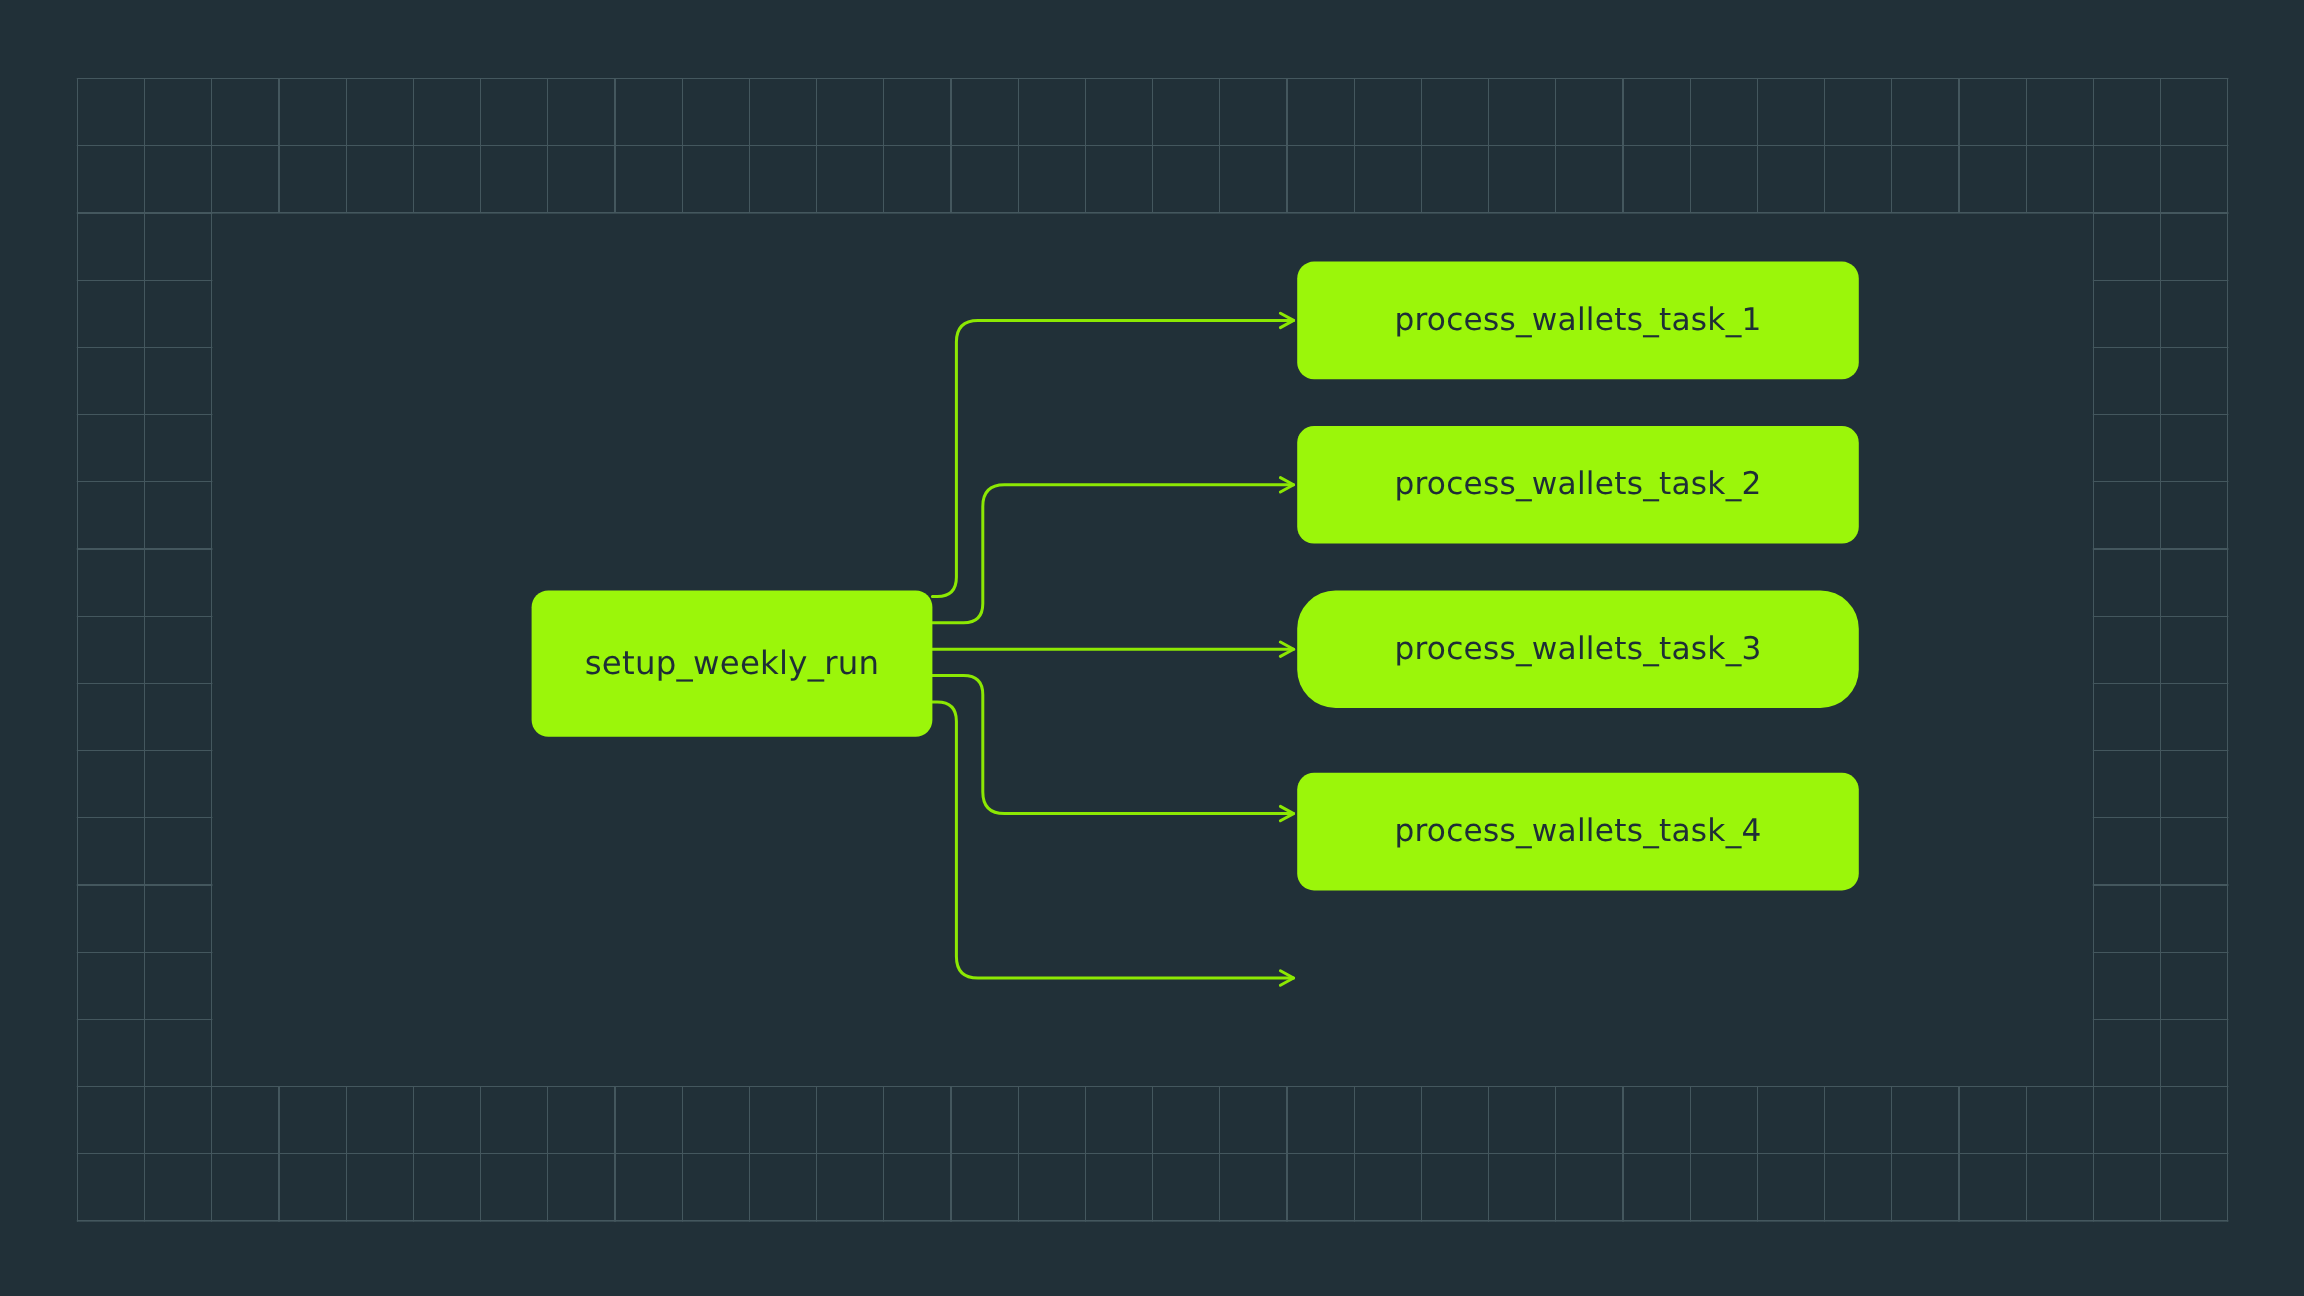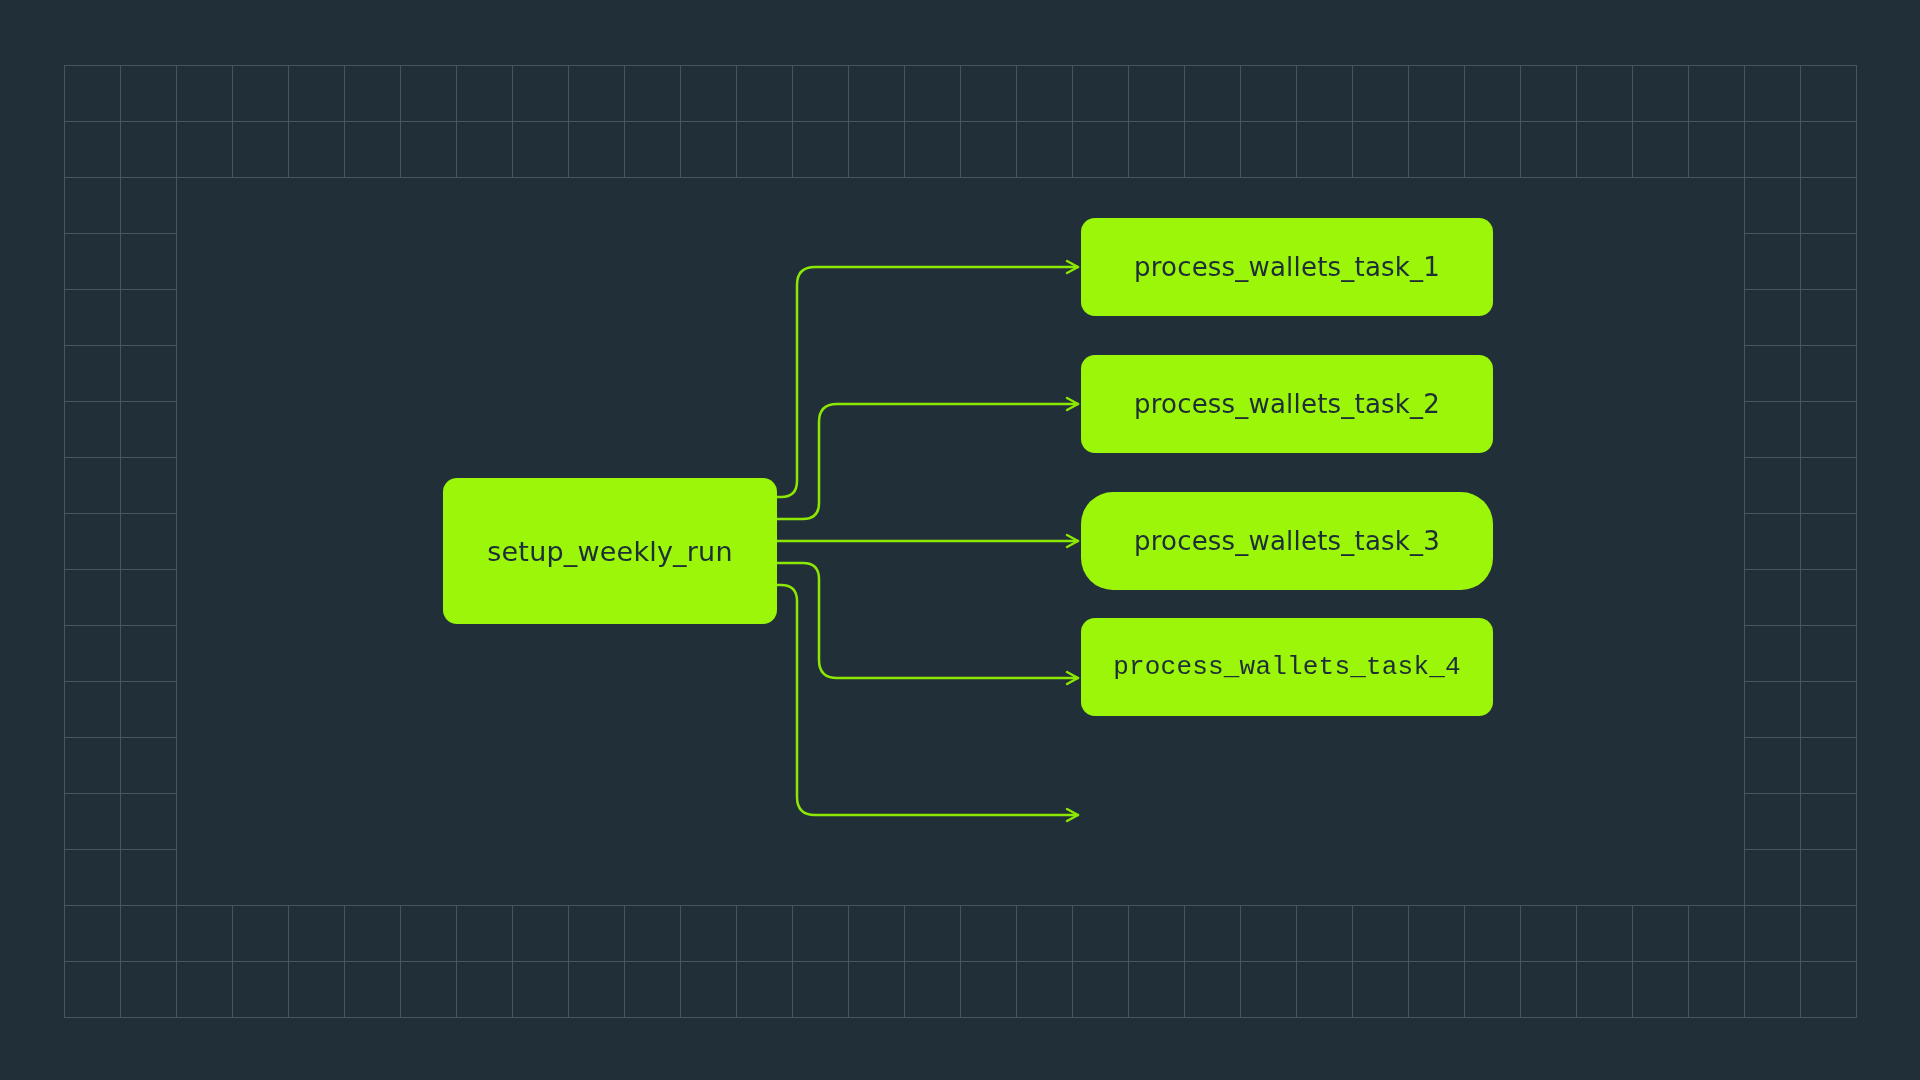--- a/index.html
+++ b/index.html
@@ -56,26 +56,26 @@
     display: flex;
     align-items: center;
     justify-content: center;
     color: var(--node_text);
     font-size: 27px;
     font-weight: 500;
     letter-spacing: 0.2px;
     cursor: pointer;
     user-select: none;
   }
-  .node-source { left: 443px; top: 478px; width: 334px; height: 146px; }
-  .node-task   { left: 1081px; width: 412px; height: 98px; font-size: 26px; }
+  .node-source { left: 443px; top: 492px; width: 334px; height: 122px; }
+  .node-task   { left: 1081px; width: 468px; height: 98px; font-size: 26px; }
   .node-task-1 { top: 218px; }
   .node-task-2 { top: 355px; text-align: center; }
   .node-task-3 { top: 492px; border-radius: 32px; }
-  .node-task-4 { top: 618px; font-family: Liberation Mono, monospace; }
+  .node-task-4 { top: 644px; }
   .node-task-5 { top: 766px; }
 </style>
 </head>
 <body>
 
 <div class="canvas">
 
   <div class="grid"></div>
   <div class="inner-panel"></div>
 

